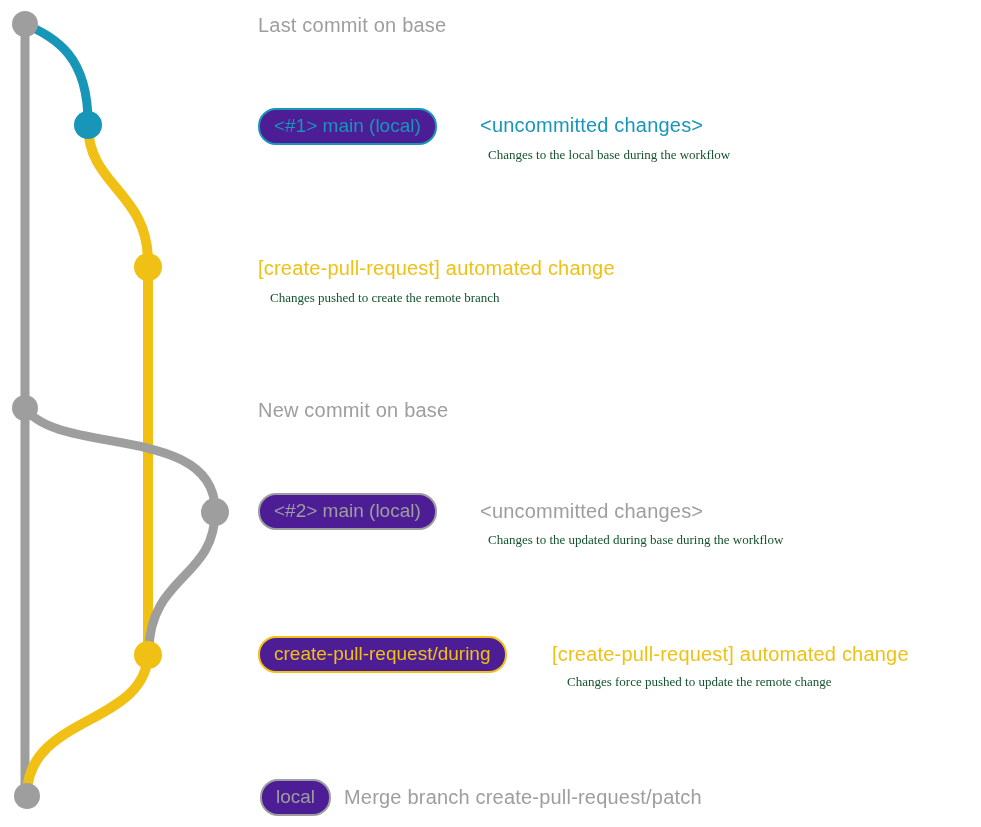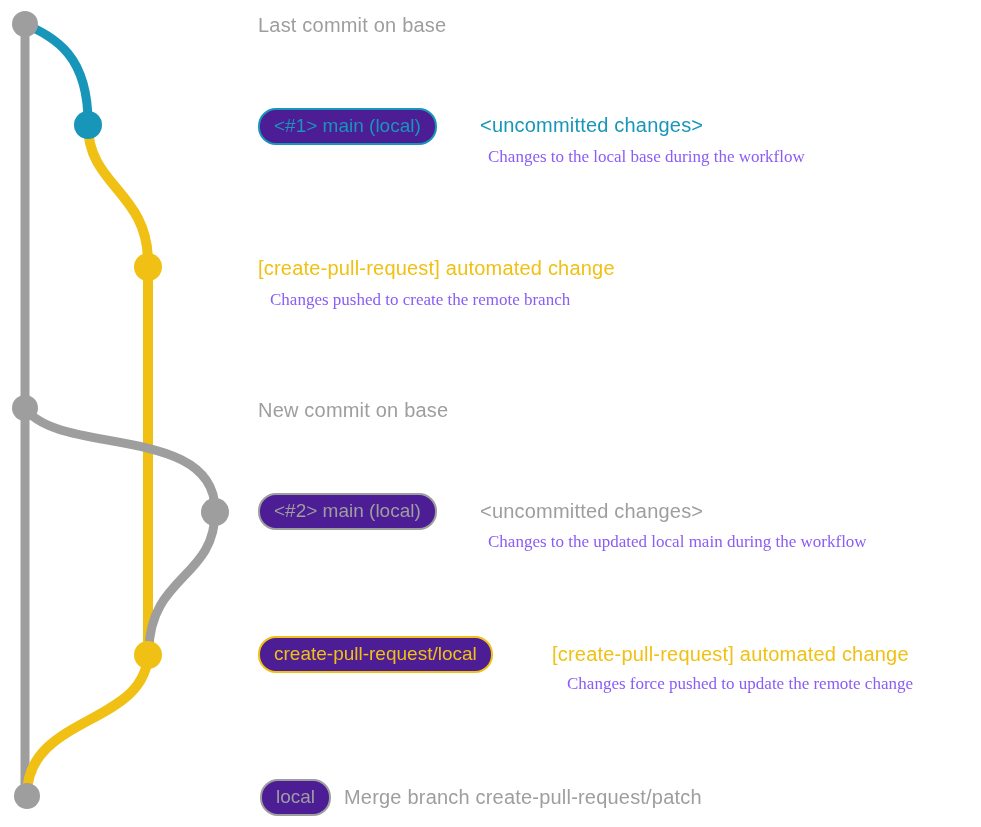--- a/index.html
+++ b/index.html
@@ -36,22 +36,22 @@
     border: 2px solid;
     border-radius: 18px;
     background: #4c1d95;
   }
   .badge-blue   { color: var(--blue);   border-color: var(--blue); }
   .badge-gray   { color: var(--gray);   border-color: var(--gray); }
   .badge-yellow { color: var(--yellow); border-color: var(--yellow); }
 
   .desc {
     font-family: "Liberation Serif", serif;
-    font-size: 17px;
-    color: #8b5cf6;
+    font-size: 13px;
+    color: #14532d;
   }
 </style>
 </head>
 <body>
 
 <div class="stage">
 
   <svg class="graph-svg" width="981" height="827" viewBox="0 0 981 827">
 
     <path class="branch-line line-gray" d="M 25 24 L 25 796"></path>
@@ -78,22 +78,22 @@
   <div class="abs lbl lbl-blue" style="left:480px; top:114px;">&lt;uncommitted changes&gt;</div>
   <div class="abs desc" style="left:488px; top:147px;">Changes to the local base during the workflow</div>
 
   <div class="abs lbl lbl-yellow" style="left:258px; top:257px;">[create-pull-request] automated change</div>
   <div class="abs desc" style="left:270px; top:290px;text-align:right;">Changes pushed to create the remote branch</div>
 
   <div class="abs lbl lbl-gray" style="left:258px; top:399px;">New commit on base</div>
 
   <div class="abs badge badge-gray" style="left:258px; top:493px;">&lt;#2&gt; main (local)</div>
   <div class="abs lbl lbl-gray" style="left:480px; top:500px;">&lt;uncommitted changes&gt;</div>
-  <div class="abs desc" style="left:488px; top:532px;">Changes to the updated local main during the workflow</div>
+  <div class="abs desc" style="left:488px; top:532px;">Changes to the updated during base during the workflow</div>
 
-  <div class="abs badge badge-yellow" style="left:258px; top:636px;">create-pull-request/local</div>
+  <div class="abs badge badge-yellow" style="left:258px; top:636px;">create-pull-request/during</div>
   <div class="abs lbl lbl-yellow" style="left:552px; top:643px;">[create-pull-request] automated change</div>
   <div class="abs desc" style="left:567px; top:674px;">Changes force pushed to update the remote change</div>
 
   <div class="abs badge badge-gray" style="left:260px; top:779px;">local</div>
   <div class="abs lbl lbl-gray" style="left:344px; top:786px;">Merge branch create-pull-request/patch</div>
 
 </div>
 
 </body></html>

